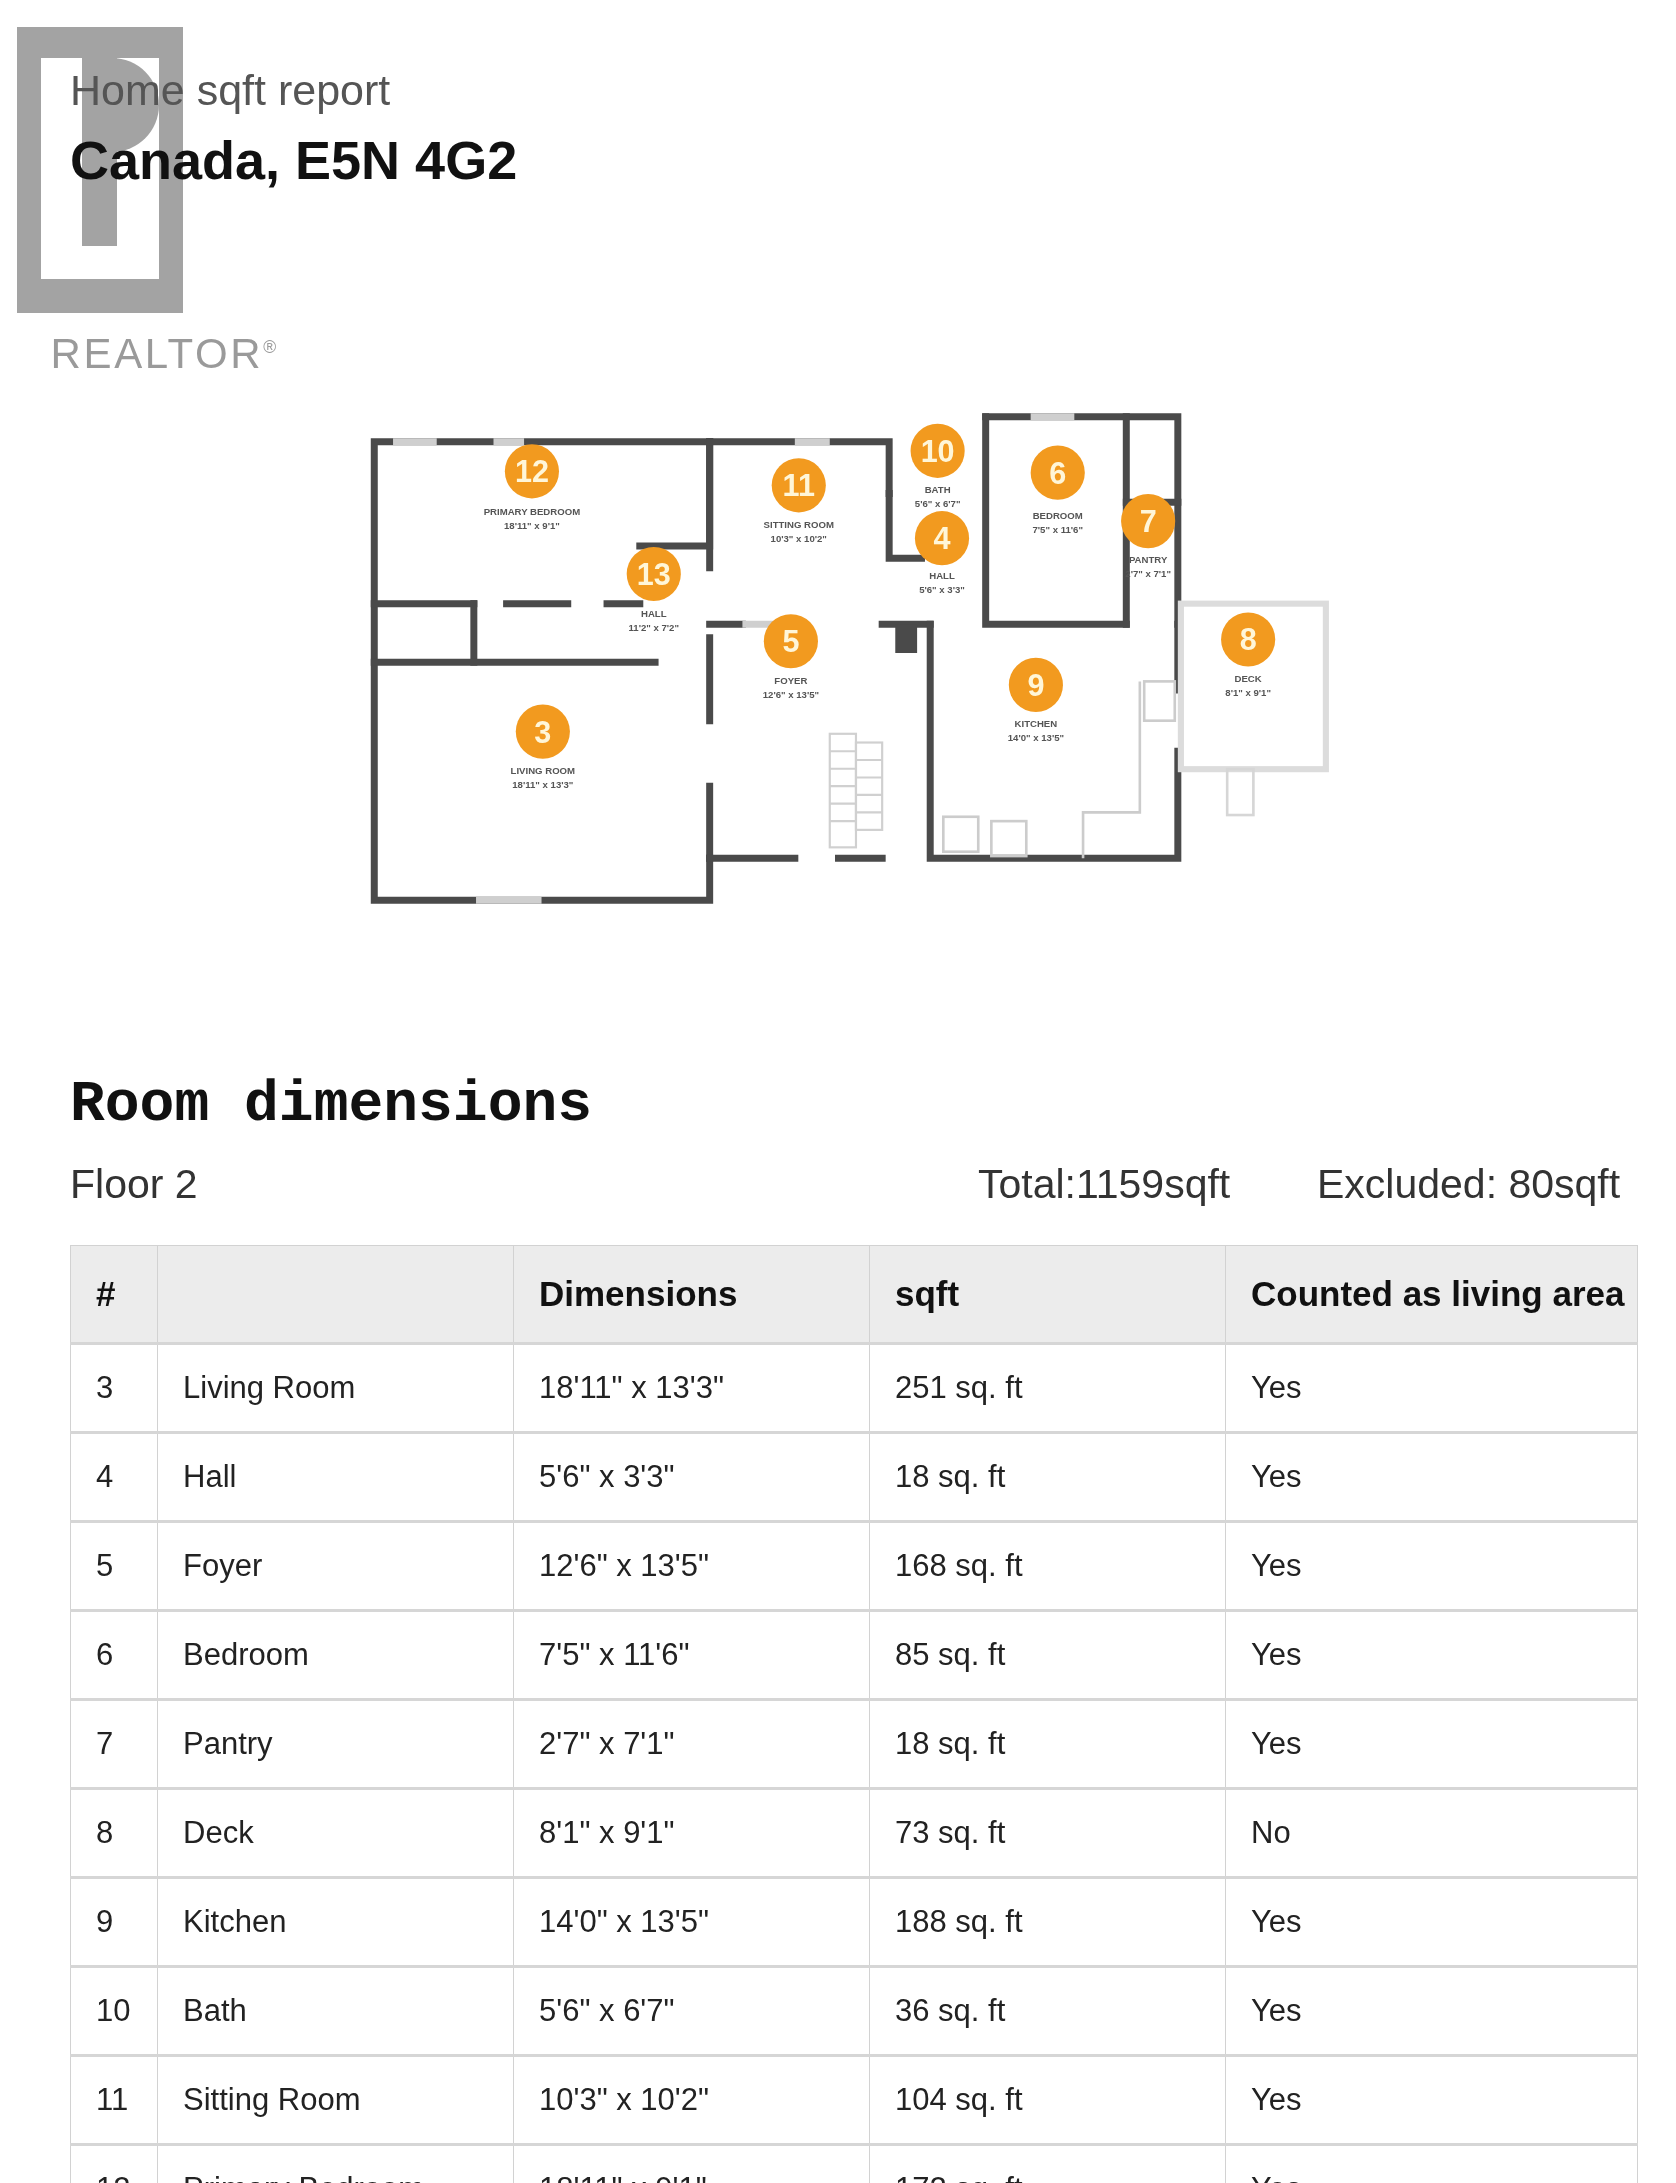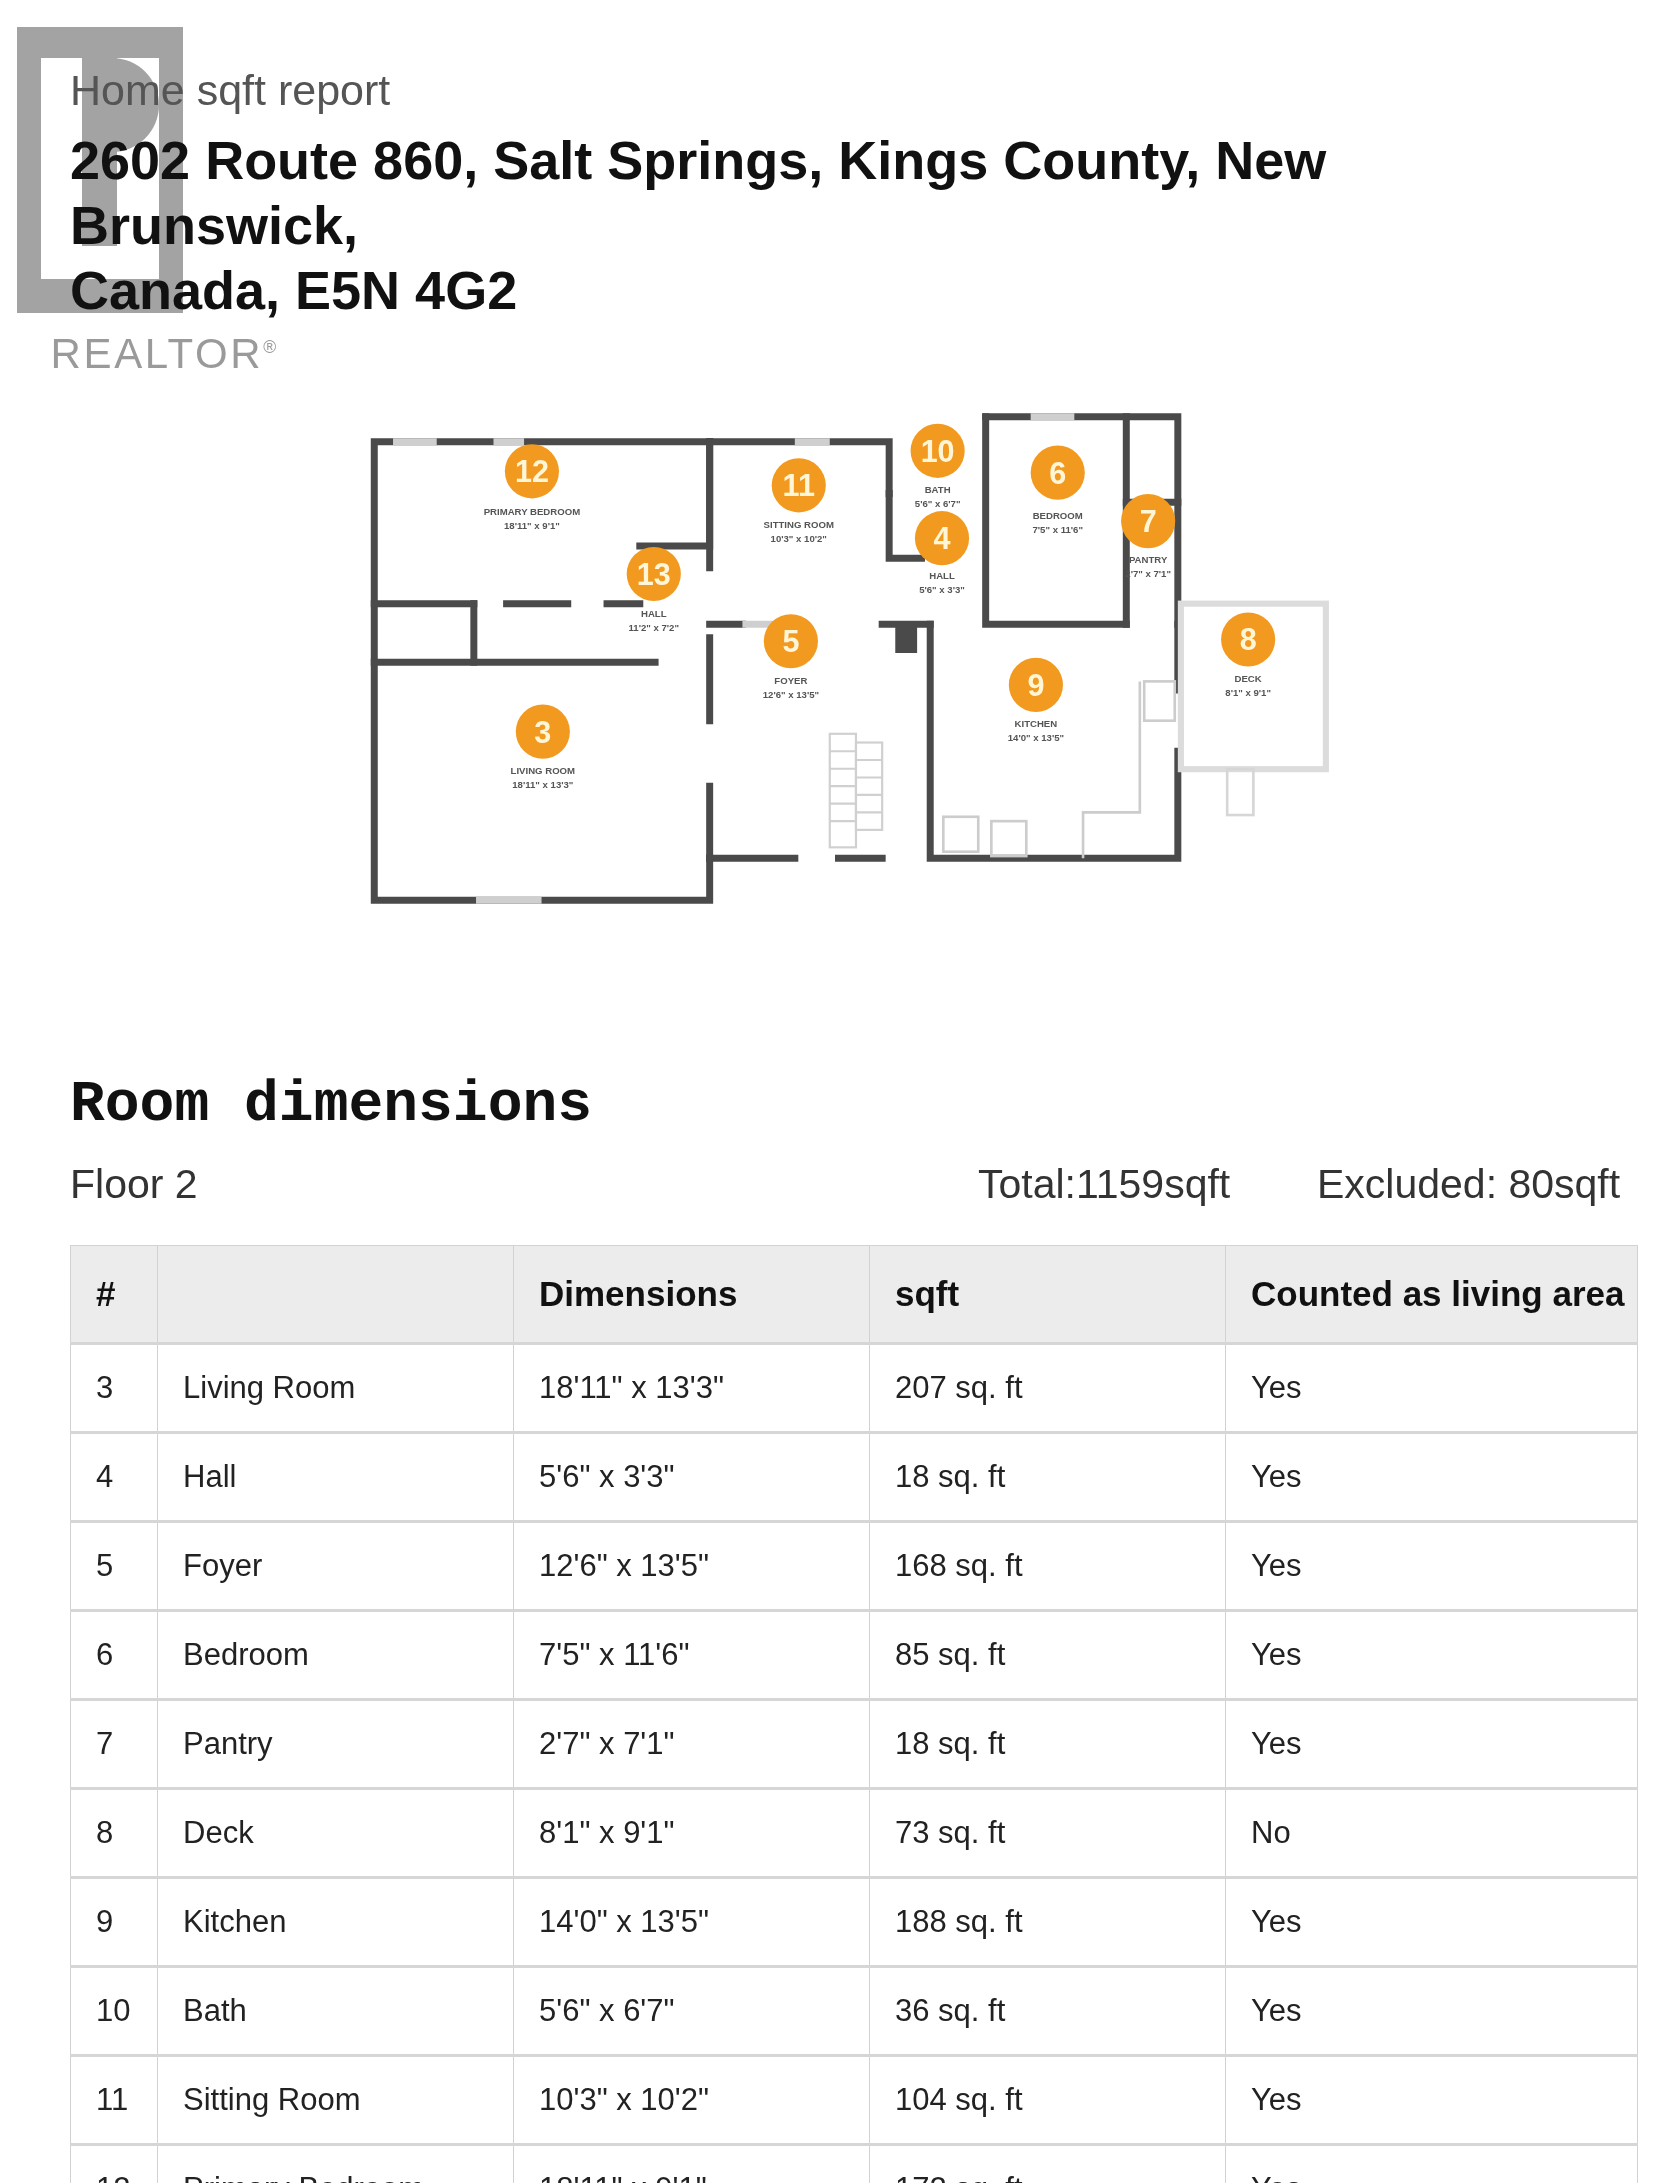--- a/index.html
+++ b/index.html
@@ -45,21 +45,20 @@
 <div class="logo">
   <div class="logo-square"></div>
   <div class="logo-inner"></div>
   <div class="logo-r-bar"></div>
   <div class="logo-r-bowl"></div>
 </div>
 <div class="logo-word"><span>REALTOR</span><sup style="font-size:17.5px">®</sup></div>
 
 <div class="report-label">Home sqft report</div>
 <div class="address">
-  <div>2602 Route 860, Salt Springs, Kings County, New Brunswick,</div>
   <div>Canada, E5N 4G2</div>
 </div>
 
 <div class="floorplan">
   <svg width="1677" height="961" viewBox="0 0 3840 2200" xmlns="http://www.w3.org/2000/svg">
     <g fill="none" stroke="#4a4a4a" stroke-width="16" stroke-linecap="square">
 
       <path d="M857 1011 L1625 1011 M857 1011 L857 2061 L1625 2061 L1625 1965"></path>
 
       <path d="M857 1382 L1085 1382 M1160 1382 L1300 1382 M1390 1382 L1465 1382"></path>
@@ -170,21 +169,21 @@
       <th class="c-dim">Dimensions</th>
       <th class="c-sqft">sqft</th>
       <th>Counted as living area</th>
     </tr>
   </thead>
   <tbody id="room-rows">
       <tr>
         <td>3</td>
         <td>Living Room</td>
         <td>18'11" x 13'3"</td>
-        <td>207 sq. ft</td>
+        <td>251 sq. ft</td>
         <td>Yes</td>
       </tr>
       <tr>
         <td>4</td>
         <td>Hall</td>
         <td>5'6" x 3'3"</td>
         <td>18 sq. ft</td>
         <td>Yes</td>
       </tr>
       <tr>

